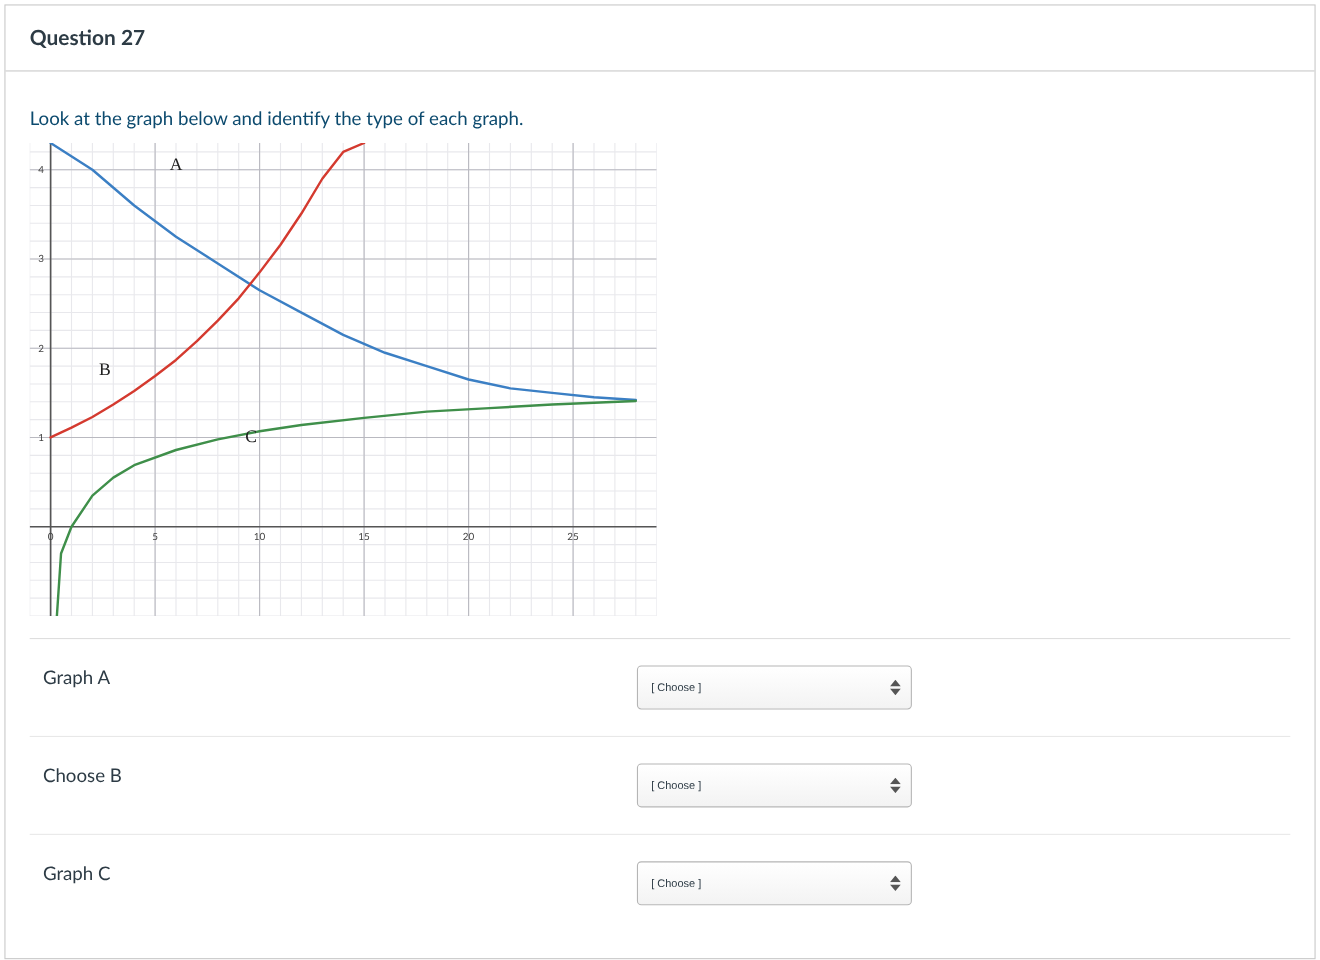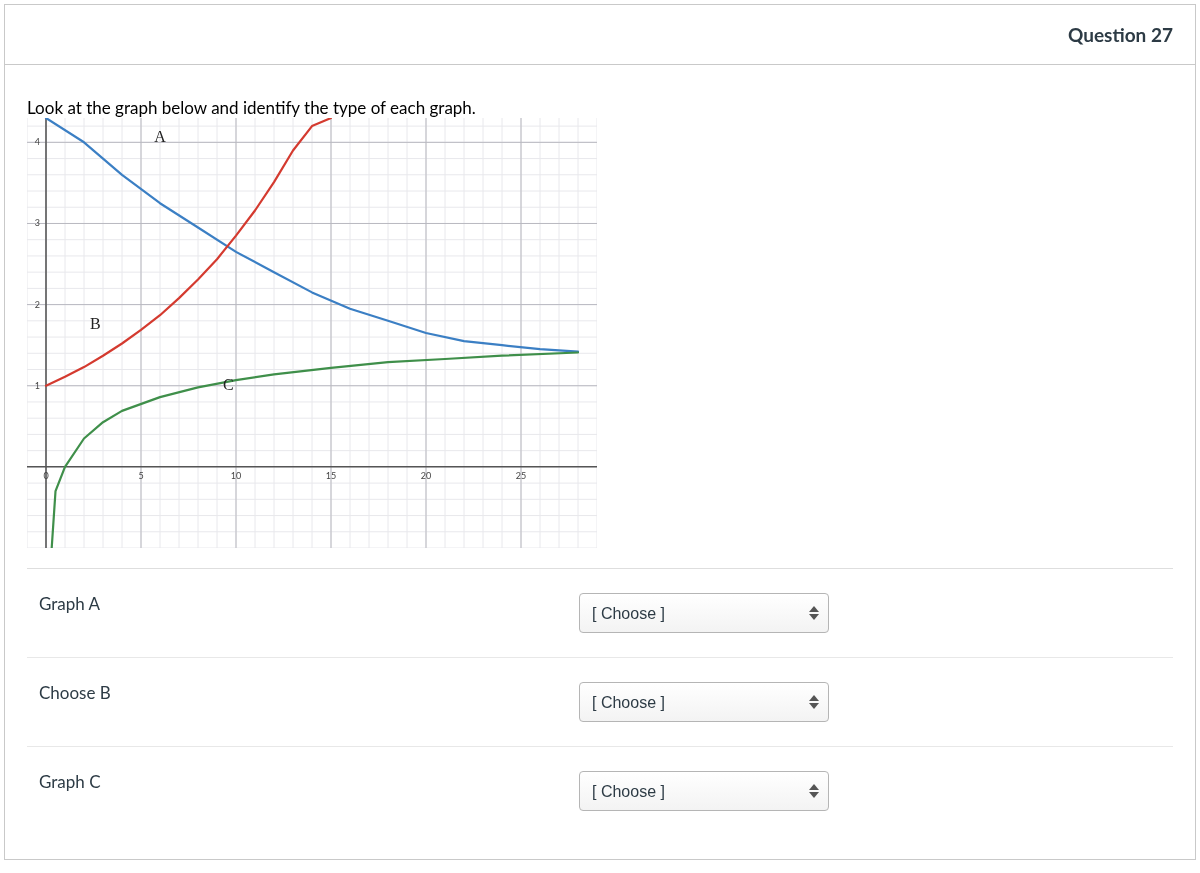--- a/index.html
+++ b/index.html
@@ -8,33 +8,33 @@
     background: #fff;
     padding: 0;
   }
   .question-card {
     border: 1px solid #c9c9c9;
     margin: 4px 4px 4px 4px;
   }
   .question-header {
     border-bottom: 1px solid #c9c9c9;
     padding: 18px 22px;
-    text-align: right;
   }
   .question-title {
     font-size: 19px;
     font-weight: 700;
     color: #2d3b45;
   }
   .question-body {
     padding: 32px 22px 24px 22px;
   }
   .prompt {
-    color: #000000;
+    color: #0c4a6e;
     font-size: 17px;
+    margin-bottom: 12px;
   }
   .chart-wrap {
     width: 570px;
     height: 430px;
     position: relative;
     margin-bottom: 10px;
   }
   .chart-wrap svg { display: block; }
   .divider {
     border: none;
@@ -56,21 +56,21 @@
   .match-select-wrap {
     position: relative;
     width: 250px;
   }
   .match-select {
     width: 100%;
     height: 40px;
     border: 1px solid #b5b5b5;
     border-radius: 4px;
     background: linear-gradient(#ffffff, #f3f3f3);
-    font-size: 16px;
+    font-size: 10px;
     color: #2d3b45;
     padding: 0 16px 0 12px;
     appearance: none;
     -webkit-appearance: none;
     cursor: pointer;
     box-shadow: inset 0 1px 0 rgba(255,255,255,0.6);
   }
   .select-arrows {
     position: absolute;
     right: 10px;

